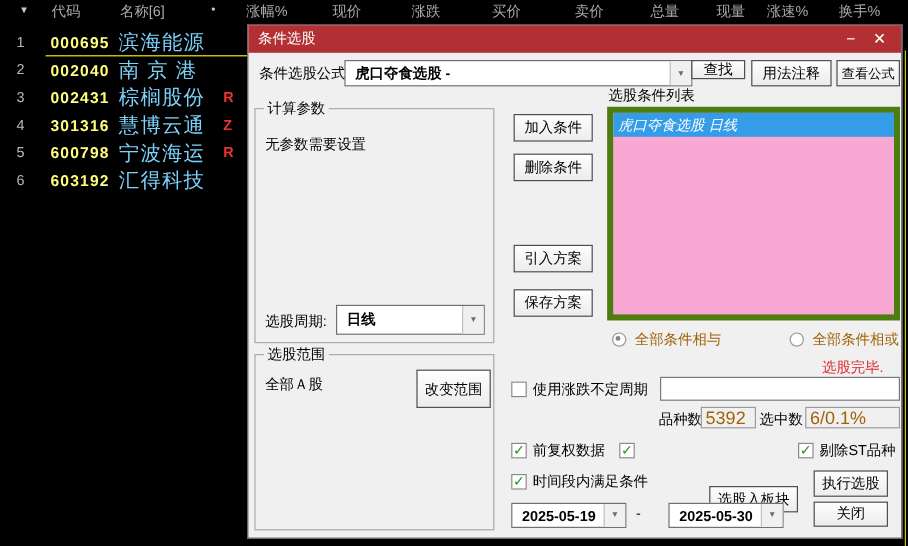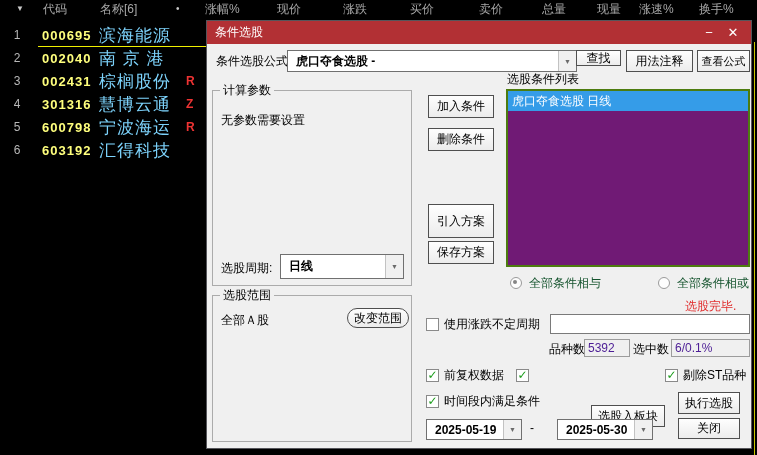--- a/index.html
+++ b/index.html
@@ -18,37 +18,37 @@
   .stock-row .name { position:absolute; left:99px; line-height:23px; color:#7dd3fc; font-size:17px; letter-spacing:1px; white-space:pre; }
   .stock-row .tag  { position:absolute; left:186px; line-height:23px; color:#ee3333; font-size:12px; font-weight:bold; }
   .cursor-line { position:absolute; left:38px; top:46px; width:168px; height:1px; background:#f0f000; }
   .edge-line { position:absolute; left:754px; top:42px; width:1px; height:413px; background:#c8c800; }
   
   .dialog { position:absolute; left:206px; top:20px; width:546px; height:429px; background:#f0f0f0; border:1px solid #55555a; box-sizing:border-box; }
   .titlebar { position:absolute; left:0; top:0; right:0; height:23px; background:#b23034; color:#fff; display:flex; align-items:center; padding:0 6px 0 8px; box-sizing:border-box; }
   .titlebar .title { flex:1; font-size:12px; }
   .tb-btn { width:24px; text-align:center; font-size:13px; color:#fff; }
   .lbl { position:absolute; font-size:12px; color:#000; line-height:15px; white-space:nowrap; }
-  .lbl.dis { color:#14532d; }
+  .lbl.dis { color:#a16207; }
   .btn { position:absolute; display:flex; align-items:center; justify-content:center; background:linear-gradient(#fefefe,#ececec); border:1px solid #4f4f4f; font-size:12px; color:#000; box-sizing:border-box; white-space:nowrap; }
   .combo { position:absolute; background:#fff; border:1px solid #707070; box-sizing:border-box; display:flex; align-items:stretch; }
   .combo .txt { flex:1; font-size:12px; color:#000; padding-left:8px; display:flex; align-items:center; white-space:nowrap; overflow:hidden;font-weight:bold; }
   .combo .arrow-box { width:17px; background:#f0f0f0; border-left:1px solid #c2c2c2; display:flex; align-items:center; justify-content:center; }
   .dd-arrow { font-size:7px; color:#6a6a6a; }
   .group { position:absolute; border:1px solid #ababab; box-sizing:border-box; }
   .group .legend { position:absolute; top:-8px; left:7px; background:#f0f0f0; padding:0 3px; font-size:12px; color:#000; line-height:14px; }
-  .listbox { position:absolute; background:#701a75; border:2px solid #4d7c0f; box-sizing:border-box; overflow:hidden; }
+  .listbox { position:absolute; background:#f9a8d4; border:5px solid #4d7c0f; box-sizing:border-box; overflow:hidden;font-style:italic; }
   .list-item { height:20px; line-height:20px; padding-left:4px; font-size:12px; color:#000; white-space:nowrap; }
   .list-item.sel { background:#359ce8; color:#fff; }
   .radio { position:absolute; width:12px; height:12px; border-radius:50%; border:1px solid #9a9a9a; background:#fdfdfd; box-sizing:border-box; }
   .radio.sel::after { content:""; position:absolute; left:2px; top:2px; width:4px; height:4px; border-radius:50%; background:#858585; }
   .status-red { position:absolute; font-size:12px; color:#e02b2b; white-space:nowrap; }
   .cb { position:absolute; width:13px; height:13px; background:#fff; border:1px solid #8a8a8a; box-sizing:border-box; font-size:12px; line-height:11px; text-align:center; color:#1a9c1a; font-weight:bold; }
   .tfield { position:absolute; background:#fff; border:1px solid #7a7a7a; box-sizing:border-box; font-size:12px; padding:0 3px; font-family:"Liberation Sans","DejaVu Sans",sans-serif; }
-  .sfield { position:absolute; border:1px solid #9c9c9c; background:#f0f0f0; font-size:12px; color:#4c1d95; padding-left:3px; box-sizing:border-box; display:flex; align-items:center; white-space:nowrap; }
+  .sfield { position:absolute; border:1px solid #9c9c9c; background:#f0f0f0; font-size:15px; color:#a16207; padding-left:3px; box-sizing:border-box; display:flex; align-items:center; white-space:nowrap; }
 </style>
 </head>
 <body>
 
 <div id="screen">
 
   <div id="table-header">
     <span class="sort-tri">▼</span>
     <span class="hdr-dot">•</span>
   <span class="hdr-item" style="left: 43px;">代码</span>
@@ -129,39 +129,39 @@
       <div class="combo" style="left:67px;top:163px;width:124px;height:25px;">
         <span class="txt">日线</span>
         <span class="arrow-box">
             <span class="dd-arrow">▼</span>
           </span>
       </div>
     </div>
 
     <div class="btn" style="left:221px;top:74px;width:66px;height:23px;">加入条件</div>
     <div class="btn" style="left:221px;top:107px;width:66px;height:23px;">删除条件</div>
-    <div class="btn" style="left:221px;top:183px;width:66px;height:34px;">引入方案</div>
+    <div class="btn" style="left:221px;top:183px;width:66px;height:23px;">引入方案</div>
     <div class="btn" style="left:221px;top:220px;width:66px;height:23px;">保存方案</div>
 
     <span class="lbl" style="left:300px;top:51px;">选股条件列表</span>
     <div class="listbox" style="left:299px;top:68px;width:244px;height:178px;" id="cond-list">
         <div class="list-item sel" style="background: rgb(53, 156, 232);">虎口夺食选股  日线</div>
       </div>
 
     <span class="radio sel" style="left:303px;top:256px;"></span>
     <span class="lbl dis" style="left:322px;top:255px;">全部条件相与</span>
     <span class="radio" style="left:451px;top:256px;"></span>
     <span class="lbl dis" style="left:470px;top:255px;">全部条件相或</span>
 
     <span class="status-red" style="left: 478px; top: 277px; color: rgb(224, 43, 43);">选股完毕.</span>
 
     <div class="group" style="left:5px;top:274px;width:200px;height:147px;">
       <span class="legend">选股范围</span>
       <span class="lbl" style="left:8px;top:17px;">全部Ａ股</span>
-      <div class="btn" style="left:134px;top:12px;width:62px;height:20px;border-radius:11px;">改变范围</div>
+      <div class="btn" style="left:134px;top:12px;width:62px;height:32px;">改变范围</div>
     </div>
 
     <div class="cb" style="left:219px;top:297px;"></div>
     <span class="lbl" style="left:237px;top:296px;">使用涨跌不定周期</span>
     <input class="tfield" style="left: 343px; top: 293px; width: 200px; height: 20px;" value="">
 
     <span class="lbl" style="left:342px;top:321px;">品种数</span>
     <div class="sfield" style="left:377px;top:318px;width:46px;height:18px;">5392</div>
     <span class="lbl" style="left:426px;top:321px;">选中数</span>
     <div class="sfield" style="left:464px;top:318px;width:79px;height:18px;">6/0.1%</div>

